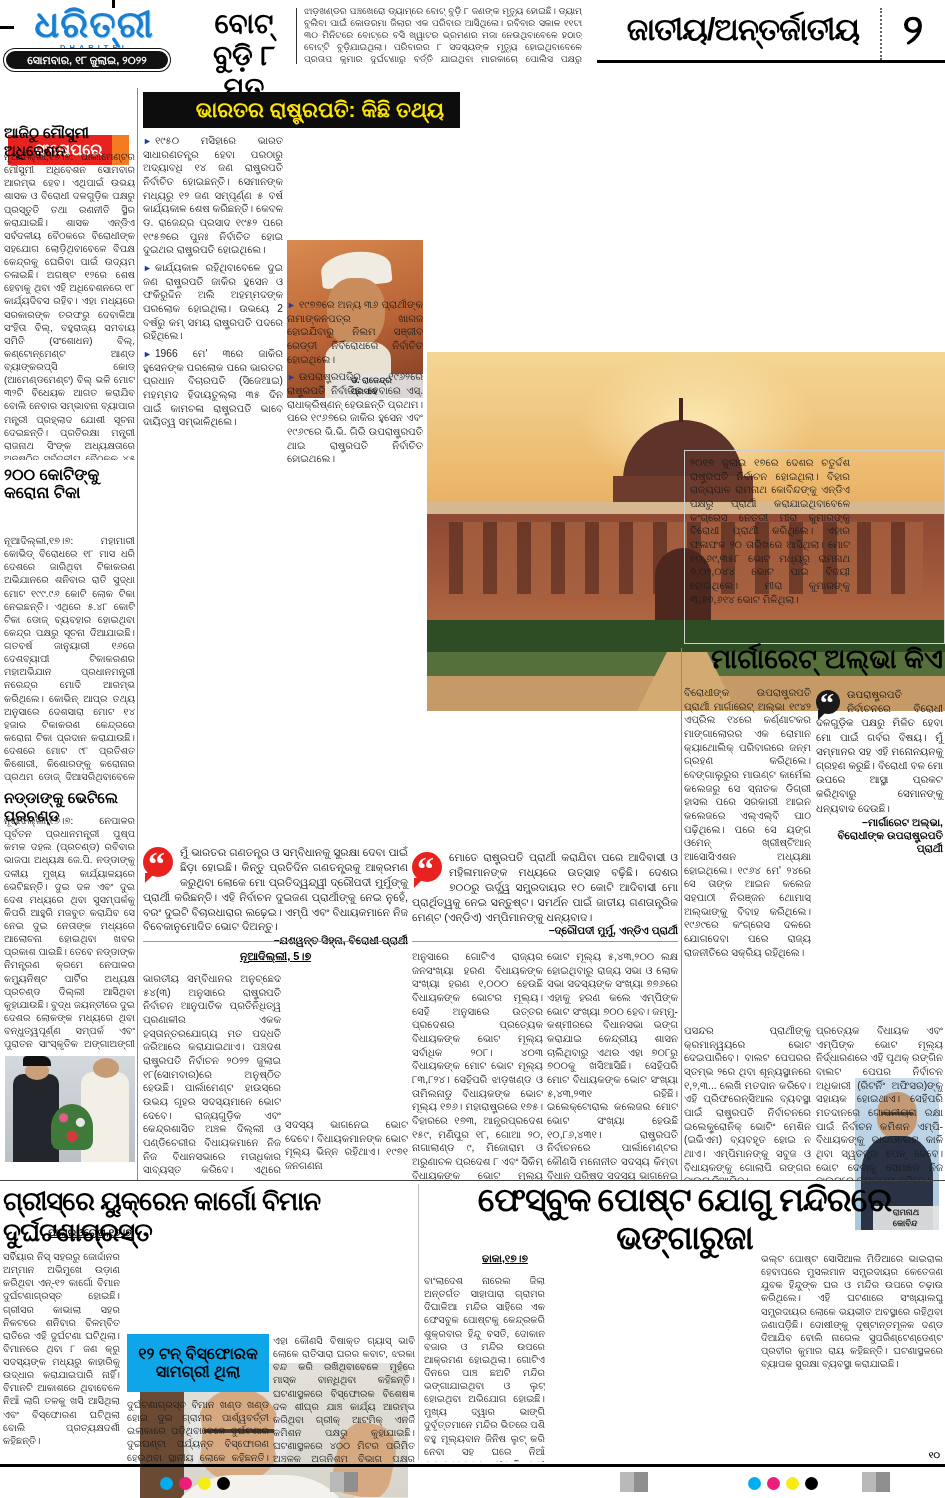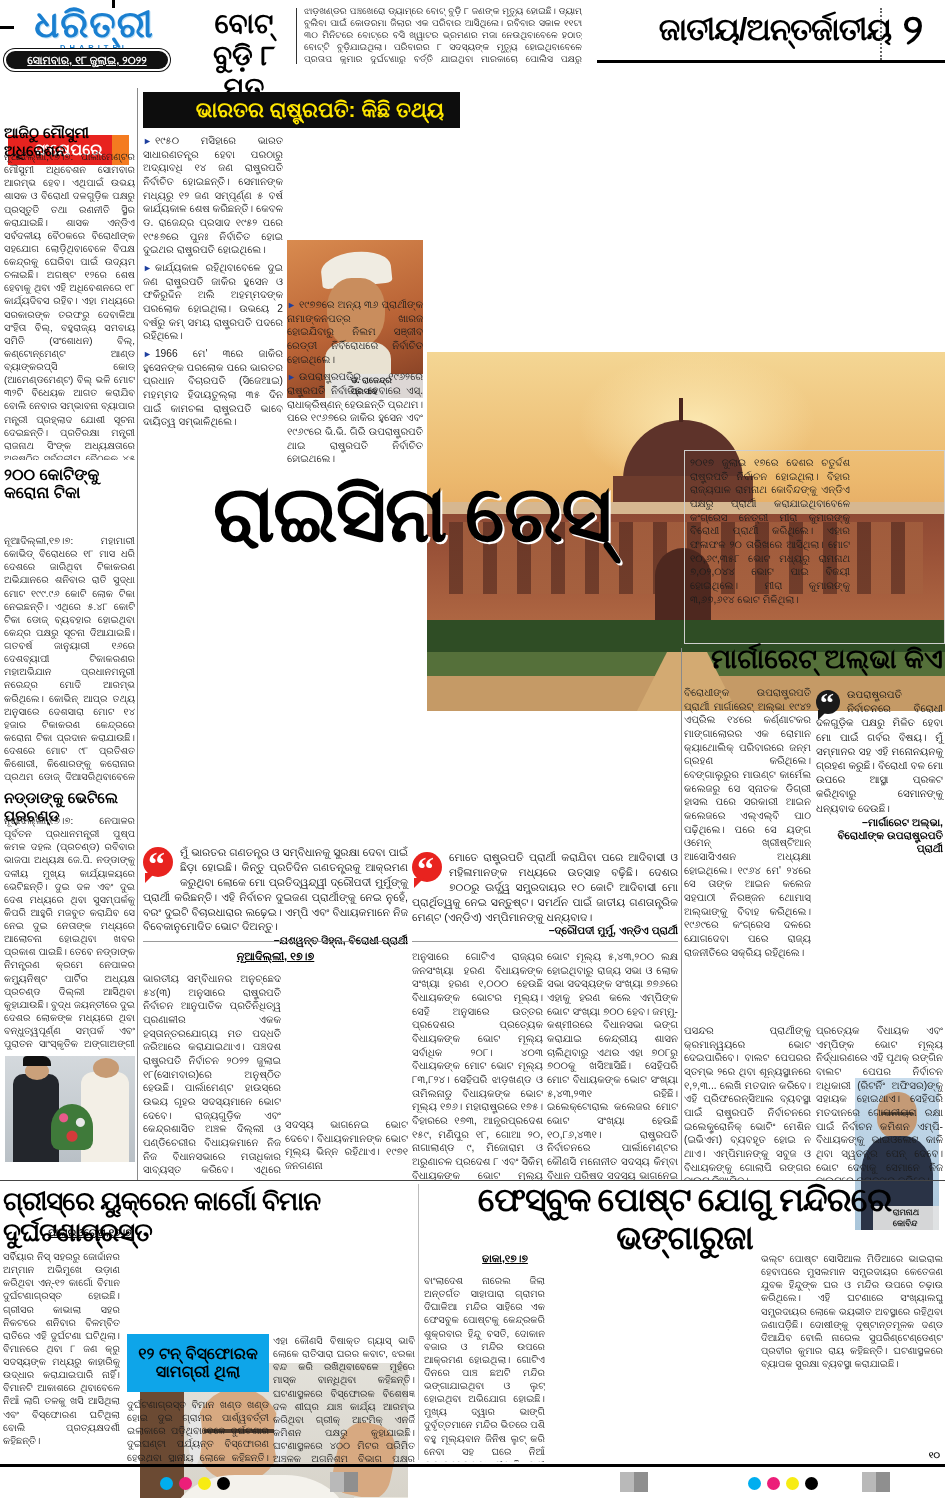--- a/index.html
+++ b/index.html
@@ -40,27 +40,27 @@
 
 <div id="page">
 
   <div class="abs" style="left:0;top:26px;width:14px;height:3px;background:#000;"></div>
   <div class="abs" style="left:112px;top:0;width:3px;height:8px;background:#000;"></div>
 
   <div class="abs" style="left:28px;top:6px;width:132px;">
     <div class="logo" style="text-align:center;">ଧରିତ୍ରୀ</div>
     <div class="logosub">DHARITRI</div>
   </div>
-  <div class="abs datebar" style="left:6px;top:51px;width:162px;height:18px;text-decoration:underline;">ସୋମବାର, ୧୮ ଜୁଲାଇ, ୨୦୨୨</div>
+  <div class="abs datebar" style="left:6px;top:51px;width:162px;height:18px;">ସୋମବାର, ୧୮ ଜୁଲାଇ, ୨୦୨୨</div>
 
   <div class="abs hd" style="left:198px;top:8px;width:92px;height:54px;font-size:28px;line-height:1.15;text-align:center;">ବୋଟ୍ ବୁଡ଼ି ୮ ମୃତ</div>
   <div class="abs" style="left:296px;top:8px;height:56px;border-left:1px solid #333;"></div>
   <div class="abs bt" style="left:304px;top:6px;width:278px;height:58px;font-size:9.2px;line-height:1.3;">ଝାଡ଼ଖଣ୍ଡର ପଞ୍ଚଖେରୋ ଡ୍ୟାମ୍‌ରେ ବୋଟ୍ ବୁଡ଼ି ୮ ଜଣଙ୍କ ମୃତ୍ୟୁ ହୋଇଛି। ଡ୍ୟାମ୍ ବୁଲିବା ପାଇଁ କୋଡରମା ଜିଲାର ଏକ ପରିବାର ଆସିଥିଲେ। ରବିବାର ସକାଳ ୧୧ଟା ୩୦ ମିନିଟରେ ବୋଟ୍‌ରେ ବସି ଖ୍ୱାଟର ଭ୍ରମଣର ମଜା ନେଉଥିବାବେଳେ ହଠାତ୍ ବୋଟ୍‌ଟି ବୁଡ଼ିଯାଇଥିଲା। ପରିବାରର ୮ ସଦସ୍ୟଙ୍କ ମୃତ୍ୟୁ ହୋଇଥିବାବେଳେ ପ୍ରତାପ କୁମାର ଦୁର୍ଘଟଣାରୁ ବର୍ତ୍ତି ଯାଇଥିବା ମାରକାଚୋ ପୋଲିସ ପକ୍ଷରୁ କୁହାଯାଇଛି।</div>
 
-  <div class="abs hd" style="left:644px;top:12px;width:262px;height:48px;font-size:31px;text-align:center;letter-spacing:-1px;">ଜାତୀୟ/ଅନ୍ତର୍ଜାତୀୟ</div>
+  <div class="abs hd" style="left:612px;top:12px;width:262px;height:48px;font-size:31px;text-align:center;letter-spacing:-1px;">ଜାତୀୟ/ଅନ୍ତର୍ଜାତୀୟ</div>
   <div class="abs" style="left:880px;top:8px;height:52px;border-left:2px dotted #666;"></div>
   <div class="abs hd" style="left:886px;top:6px;width:54px;height:52px;font-size:42px;text-align:center;">୨</div>
   <div class="abs" style="left:597px;top:60px;width:348px;height:3px;background:#000;"></div>
 
   <div class="abs" style="left:8px;top:88px;width:121px;height:30px;background:linear-gradient(90deg,#e8231f 0 86%,#f47b20 86%);display:flex;align-items:center;justify-content:center;margin-top:47px;">
     <span style="color:#fff;font-weight:bold;font-size:16px;">ସଂକ୍ଷେପରେ</span>
   </div>
   <div class="abs hd" style="left:4px;top:124px;width:131px;font-size:15px;">ଆଜିଠୁ ମୌସୁମୀ ଅଧିବେଶନ</div>
   <div class="abs bt" style="left:4px;top:150px;width:131px;height:310px;font-size:9.8px;">ନୂଆଦିଲ୍ଲୀ,୧୭।୭: ପାର୍ଲାମେଣ୍ଟର ମୌସୁମୀ ଅଧିବେଶନ ସୋମବାର ଆରମ୍ଭ ହେବ। ଏଥିପାଇଁ ଉଭୟ ଶାସକ ଓ ବିରୋଧୀ ଦଳଗୁଡ଼ିକ ପକ୍ଷରୁ ପ୍ରସ୍ତୁତି ତଥା ରଣନୀତି ସ୍ଥିର କରାଯାଇଛି। ଶାସକ ଏନ୍‌ଡିଏ ସର୍ବଦଳୀୟ ବୈଠକରେ ବିରୋଧୀଙ୍କ ସହଯୋଗ ଲୋଡ଼ିଥିବାବେଳେ ବିପକ୍ଷ କେନ୍ଦ୍ରକୁ ଘେରିବା ପାଇଁ ଉଦ୍ୟମ ଚଳାଇଛି। ଅଗଷ୍ଟ ୧୨ରେ ଶେଷ ହେବାକୁ ଥିବା ଏହି ଅଧିବେଶନରେ ୧୮ କାର୍ଯ୍ୟଦିବସ ରହିବ। ଏହା ମଧ୍ୟରେ ସରକାରଙ୍କ ତରଫରୁ ଦେବାଳିଆ ସଂହିତା ବିଲ୍, ବହୁରାଜ୍ୟ ସମବାୟ ସମିତି (ସଂଶୋଧନ) ବିଲ୍, କଣ୍ଟୋନ୍‌ମେଣ୍ଟ ଆଣ୍ଡ ବ୍ୟାଙ୍କରପ୍ସି କୋଡ୍ (ଆମେଣ୍ଡମେଣ୍ଟ) ବିଲ୍ ଭଳି ମୋଟ ୩୨ଟି ବିଧେୟକ ଆଗତ କରାଯିବ ବୋଲି ନେବାର ସମ୍ଭାବନା ବ୍ୟାପାର ମନ୍ତ୍ରୀ ପ୍ରହ୍ଲାଦ ଯୋଶୀ ସୂଚନା ଦେଇଛନ୍ତି। ପ୍ରତିରକ୍ଷା ମନ୍ତ୍ରୀ ରାଜନାଥ ସିଂଙ୍କ ଅଧ୍ୟକ୍ଷତାରେ ଅନୁଷ୍ଠିତ ସର୍ବଦଳୀୟ ବୈଠକକୁ ୪୫ ଦଳଙ୍କୁ ସରକାର ନିମନ୍ତ୍ରଣ କରିଥିଲେ। ହେଲେ ୩୬ ଦଳର ନେତା ଏହି ବୈଠକରେ ସାମିଲ ହୋଇଥିଲେ। କୋଭିଡ୍ ପ୍ରୋଟୋକଲ ଅନୁଯାୟୀ ପାର୍ଲାମେଣ୍ଟର ଉଭୟ ଗୃହରେ ସବୁ ବନ୍ଦୋବସ୍ତ କରାଯାଇଛି।</div>
   <div class="abs hd" style="left:4px;top:466px;width:131px;height:62px;font-size:16px;line-height:1.15;">୨୦୦ କୋଟିଙ୍କୁ କରୋନା ଟିକା</div>
@@ -105,21 +105,20 @@
     <div class="abs" style="left:0;top:150px;width:518px;height:125px;background:linear-gradient(180deg,#8a4733 0%,#9a5238 40%,#b06843 100%);"></div>
     <div class="abs" style="left:0;top:150px;width:518px;height:12px;background:#e9d3a8;opacity:.8;"></div>
     <div class="abs" style="left:22px;top:170px;width:474px;height:72px;background:repeating-linear-gradient(90deg,#5f3224 0 14px,#a5613f 14px 34px);opacity:.75;"></div>
     <div class="abs" style="left:228px;top:196px;width:56px;height:80px;background:#4e281f;border-radius:28px 28px 0 0;"></div>
     <div class="abs" style="left:0;top:268px;width:518px;height:34px;background:#2f4d25;"></div>
     <div class="abs" style="left:0;top:300px;width:518px;height:26px;background:#55703a;"></div>
     <div class="abs" style="left:0;top:324px;width:518px;height:35px;background:#c59a66;"></div>
     <div class="abs" style="left:210px;top:300px;width:100px;height:59px;background:#d3aa72;clip-path:polygon(30% 0,70% 0,100% 100%,0 100%);"></div>
   </div>
 
-  <div class="abs hd" style="left:143px;top:460px;width:537px;height:124px;font-size:78px;line-height:1.4;text-align:center;letter-spacing:-2px;text-shadow:2px 2px 0 #fff;">ରାଇସିନା ରେସ୍</div>
 
   <div class="abs" style="left:684px;top:450px;width:259px;height:192px;border:1px solid #cfcfcf;"></div>
   <div class="abs bt" style="left:690px;top:456px;width:160px;height:180px;font-size:10.2px;">୨୦୧୭ ଜୁଲାଇ ୧୭ରେ ଦେଶର ଚତୁର୍ଦ୍ଦଶ ରାଷ୍ଟ୍ରପତି ନିର୍ବାଚନ ହୋଇଥିଲା। ବିହାର ରାଜ୍ୟପାଳ ରାମନାଥ କୋବିନ୍ଦଙ୍କୁ ଏନ୍‌ଡିଏ ପକ୍ଷରୁ ପ୍ରାର୍ଥୀ କରାଯାଇଥିବାବେଳେ କଂଗ୍ରେସ ନେତ୍ରୀ ମୀରା କୁମାରଙ୍କୁ ବିରୋଧୀ ପ୍ରାର୍ଥୀ କରିଥିଲେ। ଏହାର ଫଳାଫଳ ୨୦ ତାରିଖରେ ଆସିଥିଲା। ମୋଟ ୧୦,୬୯,୩୫୮ ଭୋଟ ମଧ୍ୟରୁ ରାମନାଥ ୭,୦୨,୦୪୪ ଭୋଟ ପାଇ ବିଜୟୀ ହୋଇଥିଲେ। ମୀରା କୁମାରଙ୍କୁ ୩,୬୭,୬୧୪ ଭୋଟ ମିଳିଥିଲା।</div>
   <div class="abs ph" style="left:855px;top:455px;width:84px;height:152px;background:linear-gradient(180deg,#c8dcec,#a9c5da);">
     <div class="abs" style="left:22px;top:14px;width:40px;height:46px;background:#c49a76;border-radius:46% 46% 42% 42%;"></div>
     <div class="abs" style="left:26px;top:34px;width:32px;height:3px;background:#5e4a38;"></div>
     <div class="abs" style="left:6px;top:58px;width:72px;height:94px;background:#2a3346;border-radius:40% 40% 0 0;"></div>
     <div class="cap">ରାମନାଥ କୋବିନ୍ଦ</div>
   </div>
 
@@ -141,21 +140,21 @@
   </div>
   <div class="abs" style="left:143px;top:941px;width:265px;border-top:1px solid #9a9a9a;"></div>
 
   <div class="abs" style="left:412px;top:850px;width:266px;height:88px;">
     <span class="qicon"></span>
     <div class="qtext">ମୋତେ ରାଷ୍ଟ୍ରପତି ପ୍ରାର୍ଥୀ କରାଯିବା ପରେ ଆଦିବାସୀ ଓ ମହିଳାମାନଙ୍କ ମଧ୍ୟରେ ଉତ୍ସାହ ବଢ଼ିଛି। ଦେଶର ୭୦୦ରୁ ଊର୍ଦ୍ଧ୍ୱ ସମ୍ପ୍ରଦାୟର ୧୦ କୋଟି ଆଦିବାସୀ ମୋ ପ୍ରାର୍ଥିତ୍ୱକୁ ନେଇ ସନ୍ତୁଷ୍ଟ। ସମର୍ଥନ ପାଇଁ ଜାତୀୟ ଗଣତାନ୍ତ୍ରିକ ମେଣ୍ଟ (ଏନ୍‌ଡିଏ) ଏମ୍‌ପିମାନଙ୍କୁ ଧନ୍ୟବାଦ।</div>
     <div class="byline">–ଦ୍ରୌପଦୀ ମୁର୍ମୁ, ଏନ୍‌ଡିଏ ପ୍ରାର୍ଥୀ</div>
   </div>
   <div class="abs" style="left:412px;top:941px;width:266px;border-top:1px solid #9a9a9a;"></div>
 
-  <div class="abs dateline" style="left:143px;top:950px;width:265px;">ନୂଆଦିଲ୍ଲୀ, ୧୭।୭</div>
+  <div class="abs dateline" style="left:143px;top:950px;width:265px;">ନୂଆଦିଲ୍ଲୀ, 5।୭</div>
   <div class="abs bt" style="left:143px;top:972px;width:138px;height:208px;">ଭାରତୀୟ ସମ୍ବିଧାନର ଅନୁଚ୍ଛେଦ ୫୪(୩) ଅନୁସାରେ ରାଷ୍ଟ୍ରପତି ନିର୍ବାଚନ ଆନୁପାତିକ ପ୍ରତିନିଧିତ୍ୱ ପ୍ରଣାଳୀର ଏକକ ହସ୍ତାନ୍ତରଯୋଗ୍ୟ ମତ ପଦ୍ଧତି ଜରିଆରେ କରାଯାଇଥାଏ। ପଞ୍ଚଦଶ ରାଷ୍ଟ୍ରପତି ନିର୍ବାଚନ ୨୦୨୨ ଜୁଲାଇ ୧୮(ସୋମବାର)ରେ ଅନୁଷ୍ଠିତ ହେଉଛି। ପାର୍ଲାମେଣ୍ଟ ହାଉସ୍‌ରେ ଉଭୟ ଗୃହର ସଦସ୍ୟମାନେ ଭୋଟ ଦେବେ। ରାଜ୍ୟଗୁଡ଼ିକ ଏବଂ କେନ୍ଦ୍ରଶାସିତ ଅଞ୍ଚଳ ଦିଲ୍ଲୀ ଓ ପଣ୍ଡିଚେରୀର ବିଧାୟକମାନେ ନିଜ ନିଜ ବିଧାନସଭାରେ ମତାଧିକାର ସାବ୍ୟସ୍ତ କରିବେ। ଏଥିରେ ଇଲେକ୍ଟୋରାଲ କଲେଜର ୪,୮୦୯</div>
 
   <div class="abs bt" style="left:285px;top:1118px;width:123px;height:62px;">ସଦସ୍ୟ ଭାଗନେଇ ଭୋଟ ଦେବେ। ବିଧାୟକମାନଙ୍କ ଭୋଟ ମୂଲ୍ୟ ଭିନ୍ନ ରହିଥାଏ। ୧୯୭୧ ଜନଗଣନା</div>
   <div class="abs bt" style="left:412px;top:950px;width:131px;height:230px;">ଅନୁସାରେ ଗୋଟିଏ ରାଜ୍ୟର ଜନସଂଖ୍ୟା ହରଣ ବିଧାୟକଙ୍କ ସଂଖ୍ୟା ହରଣ ୧,୦୦୦ ହେଉଛି ବିଧାୟକଙ୍କ ଭୋଟର ମୂଲ୍ୟ। ସେହି ଅନୁସାରେ ଉତ୍ତର ପ୍ରଦେଶର ପ୍ରତ୍ୟେକ ବିଧାୟକଙ୍କ ଭୋଟ ମୂଲ୍ୟ ସର୍ବାଧିକ ୨୦୮। ୪୦୩ ବିଧାୟକଙ୍କ ମୋଟ ଭୋଟ ମୂଲ୍ୟ ୮୩,୮୨୪। ସେହିପରି ଝାଡ଼ଖଣ୍ଡ ଓ ତାମିଲନାଡୁ ବିଧାୟକଙ୍କ ଭୋଟ ମୂଲ୍ୟ ୧୭୬। ମହାରାଷ୍ଟ୍ରରେ ୧୭୫। ବିହାରରେ ୧୭୩, ଆନ୍ଧ୍ରପ୍ରଦେଶ ୧୫୯, ମଣିପୁର ୧୮, ଗୋଆ ୨୦, ନାଗାଲାଣ୍ଡ ୯, ମିଜୋରାମ ଓ ଅରୁଣାଚଳ ପ୍ରଦେଶ ୮ ଏବଂ ସିକିମ୍ ବିଧାୟକଙ୍କ ଭୋଟ ମୂଲ୍ୟ ସର୍ବନିମ୍ନ ୭ ସ୍ଥିର କରାଯାଇଛି। ବିଧାନସଭାଗୁଡ଼ିକରୁ ମିଳୁଥିବା ମୋଟ</div>
   <div class="abs bt" style="left:547px;top:950px;width:131px;height:230px;">ଭୋଟ ମୂଲ୍ୟ ୫,୪୩,୨୦୦ ଲକ୍ଷ ହୋଇଥିବାରୁ ରାଜ୍ୟ ସଭା ଓ ଲୋକ ସଭା ସଦସ୍ୟଙ୍କ ସଂଖ୍ୟା ୭୭୬ରେ ଏହାକୁ ହରଣ କଲେ ଏମ୍‌ପିଙ୍କ ଭୋଟ ସଂଖ୍ୟା ୭୦୦ ହେବ। ଜମ୍ମୁ-କଶ୍ମୀରରେ ବିଧାନସଭା ଭଙ୍ଗ କରାଯାଇ କେନ୍ଦ୍ରୀୟ ଶାସନ ଚାଲିଥିବାରୁ ଏଥର ଏହା ୭୦୮ରୁ ୭୦୦କୁ ଖସିଆସିଛି। ସେହିପରି ମୋଟ ବିଧାୟକଙ୍କ ଭୋଟ ସଂଖ୍ୟା ୫,୪୩,୨୩୧ ରହିଛି। ଇଲେକ୍ଟୋରାଲ କଲେଜର ମୋଟ ଭୋଟ ସଂଖ୍ୟା ହେଉଛି ୧୦,୮୬,୪୩୧। ରାଷ୍ଟ୍ରପତି ନିର୍ବାଚନରେ ପାର୍ଲାମେଣ୍ଟର କୌଣସି ମନୋନୀତ ସଦସ୍ୟ କିମ୍ବା ବିଧାନ ପରିଷଦ ସଦସ୍ୟ ଭାଗନେଇ ନ ଥାଆନ୍ତି। ମତଦାତାମାନେ ନିଜ</div>
   <div class="abs rule-v" style="left:681px;top:648px;height:532px;"></div>
 
   <div class="abs hd" style="left:684px;top:644px;width:259px;font-size:27px;text-align:right;">ମାର୍ଗାରେଟ୍ ଅଲ୍ଭା କିଏ</div>
   <div class="abs bt" style="left:684px;top:686px;width:127px;height:334px;">ବିରୋଧୀଙ୍କ ଉପରାଷ୍ଟ୍ରପତି ପ୍ରାର୍ଥୀ ମାର୍ଗାରେଟ୍ ଅଲ୍ଭା ୧୯୪୨ ଏପ୍ରିଲ ୧୪ରେ କର୍ଣ୍ଣାଟକର ମାଙ୍ଗାଲୋରର ଏକ ରୋମାନ କ୍ୟାଥୋଲିକ୍ ପରିବାରରେ ଜନ୍ମ ଗ୍ରହଣ କରିଥିଲେ। ବେଙ୍ଗାଲୁରୁର ମାଉଣ୍ଟ କାର୍ମେଲ କଲେଜରୁ ସେ ସ୍ନାତକ ଡିଗ୍ରୀ ହାସଲ ପରେ ସରକାରୀ ଆଇନ କଲେଜରେ ଏଲ୍‌ଏଲ୍‌ବି ପାଠ ପଢ଼ିଥିଲେ। ପରେ ସେ ୟଙ୍ଗ ଓମେନ୍ ଖ୍ରୀଷ୍ଟିଆନ୍ ଆସୋସିଏଶନ ଅଧ୍ୟକ୍ଷା ହୋଇଥିଲେ। ୧୯୬୪ ମେ' ୨୪ରେ ସେ ତାଙ୍କ ଆଇନ କଲେଜ ସହପାଠୀ ନିରଞ୍ଜନ ଥୋମାସ୍ ଅଲ୍ଭାଙ୍କୁ ବିବାହ କରିଥିଲେ। ୧୯୬୯ରେ କଂଗ୍ରେସ ଦଳରେ ଯୋଗଦେବା ପରେ ରାଜ୍ୟ ରାଜନୀତିରେ ସକ୍ରିୟ ରହିଥିଲେ।</div>
   <div class="abs" style="left:816px;top:688px;width:127px;height:196px;">

